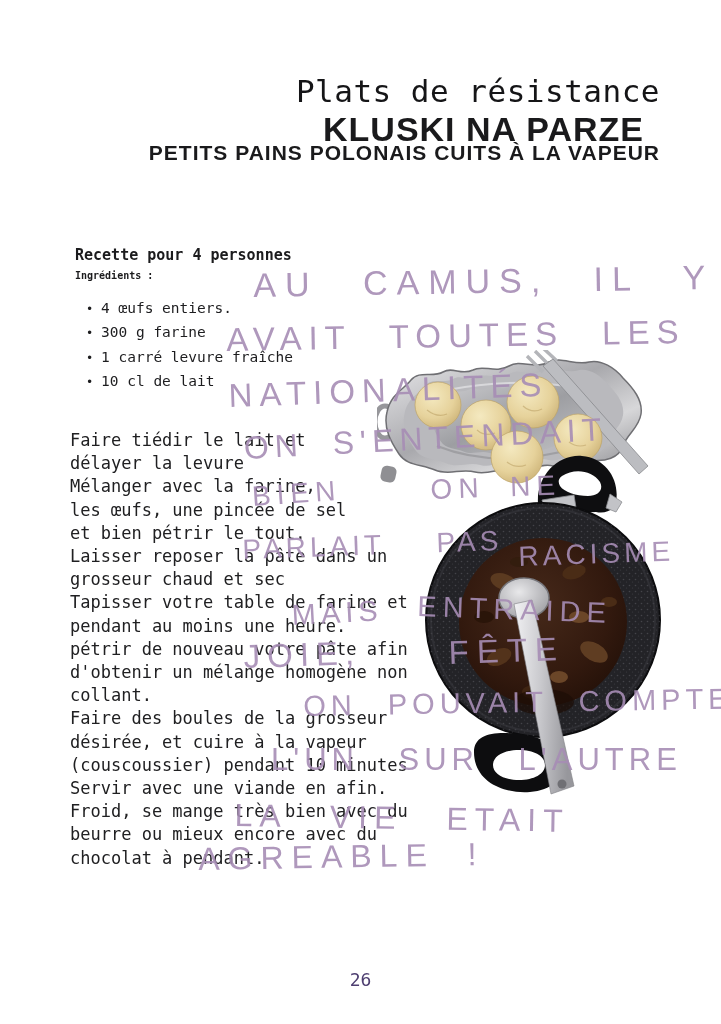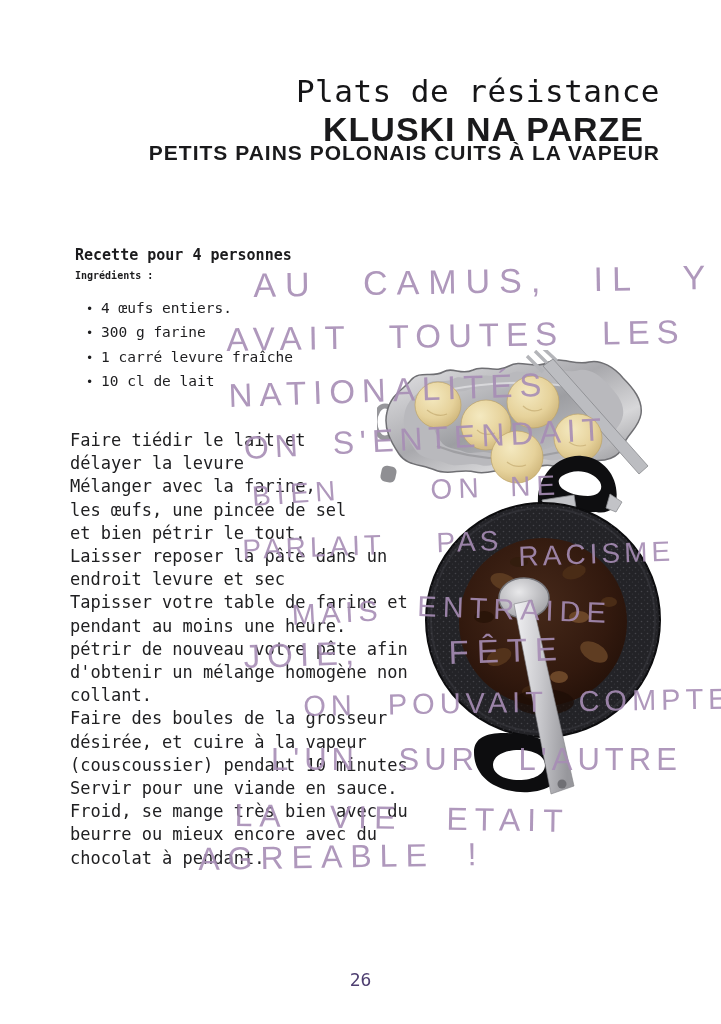--- a/index.html
+++ b/index.html
@@ -81,30 +81,30 @@
       <li>10 cl de lait</li>
     </ul>
 
   <div class="instructions" id="instructions">
       <div>Faire tiédir le lait et</div>
       <div>délayer la levure</div>
       <div>Mélanger avec la farine,</div>
       <div>les œufs, une pincée de sel</div>
       <div>et bien pétrir le tout.</div>
       <div>Laisser reposer la pâte dans un</div>
-      <div>endroit levure et sec</div>
+      <div>grosseur chaud et sec</div>
       <div>Tapisser votre table de farine et</div>
       <div>pendant au moins une heure.</div>
       <div>pétrir de nouveau votre pâte afin</div>
       <div>d'obtenir un mélange homogène non</div>
       <div>collant.</div>
       <div>Faire des boules de la grosseur</div>
       <div>désirée, et cuire à la vapeur</div>
       <div>(couscoussier) pendant 10 minutes</div>
-      <div>Servir pour une viande en sauce.</div>
+      <div>Servir avec une viande en afin.</div>
       <div>Froid, se mange très bien avec du</div>
       <div>beurre ou mieux encore avec du</div>
       <div>chocolat à pendant.</div>
     </div>
 
   <svg class="tray-photo" width="272" height="140" viewBox="0 0 272 140">
     <defs>
       <linearGradient id="trayRim" x1="0" y1="0" x2="1" y2="1">
         <stop offset="0" stop-color="#e9e9eb"></stop>
           <stop offset="0.45" stop-color="#a9a9ad"></stop>

